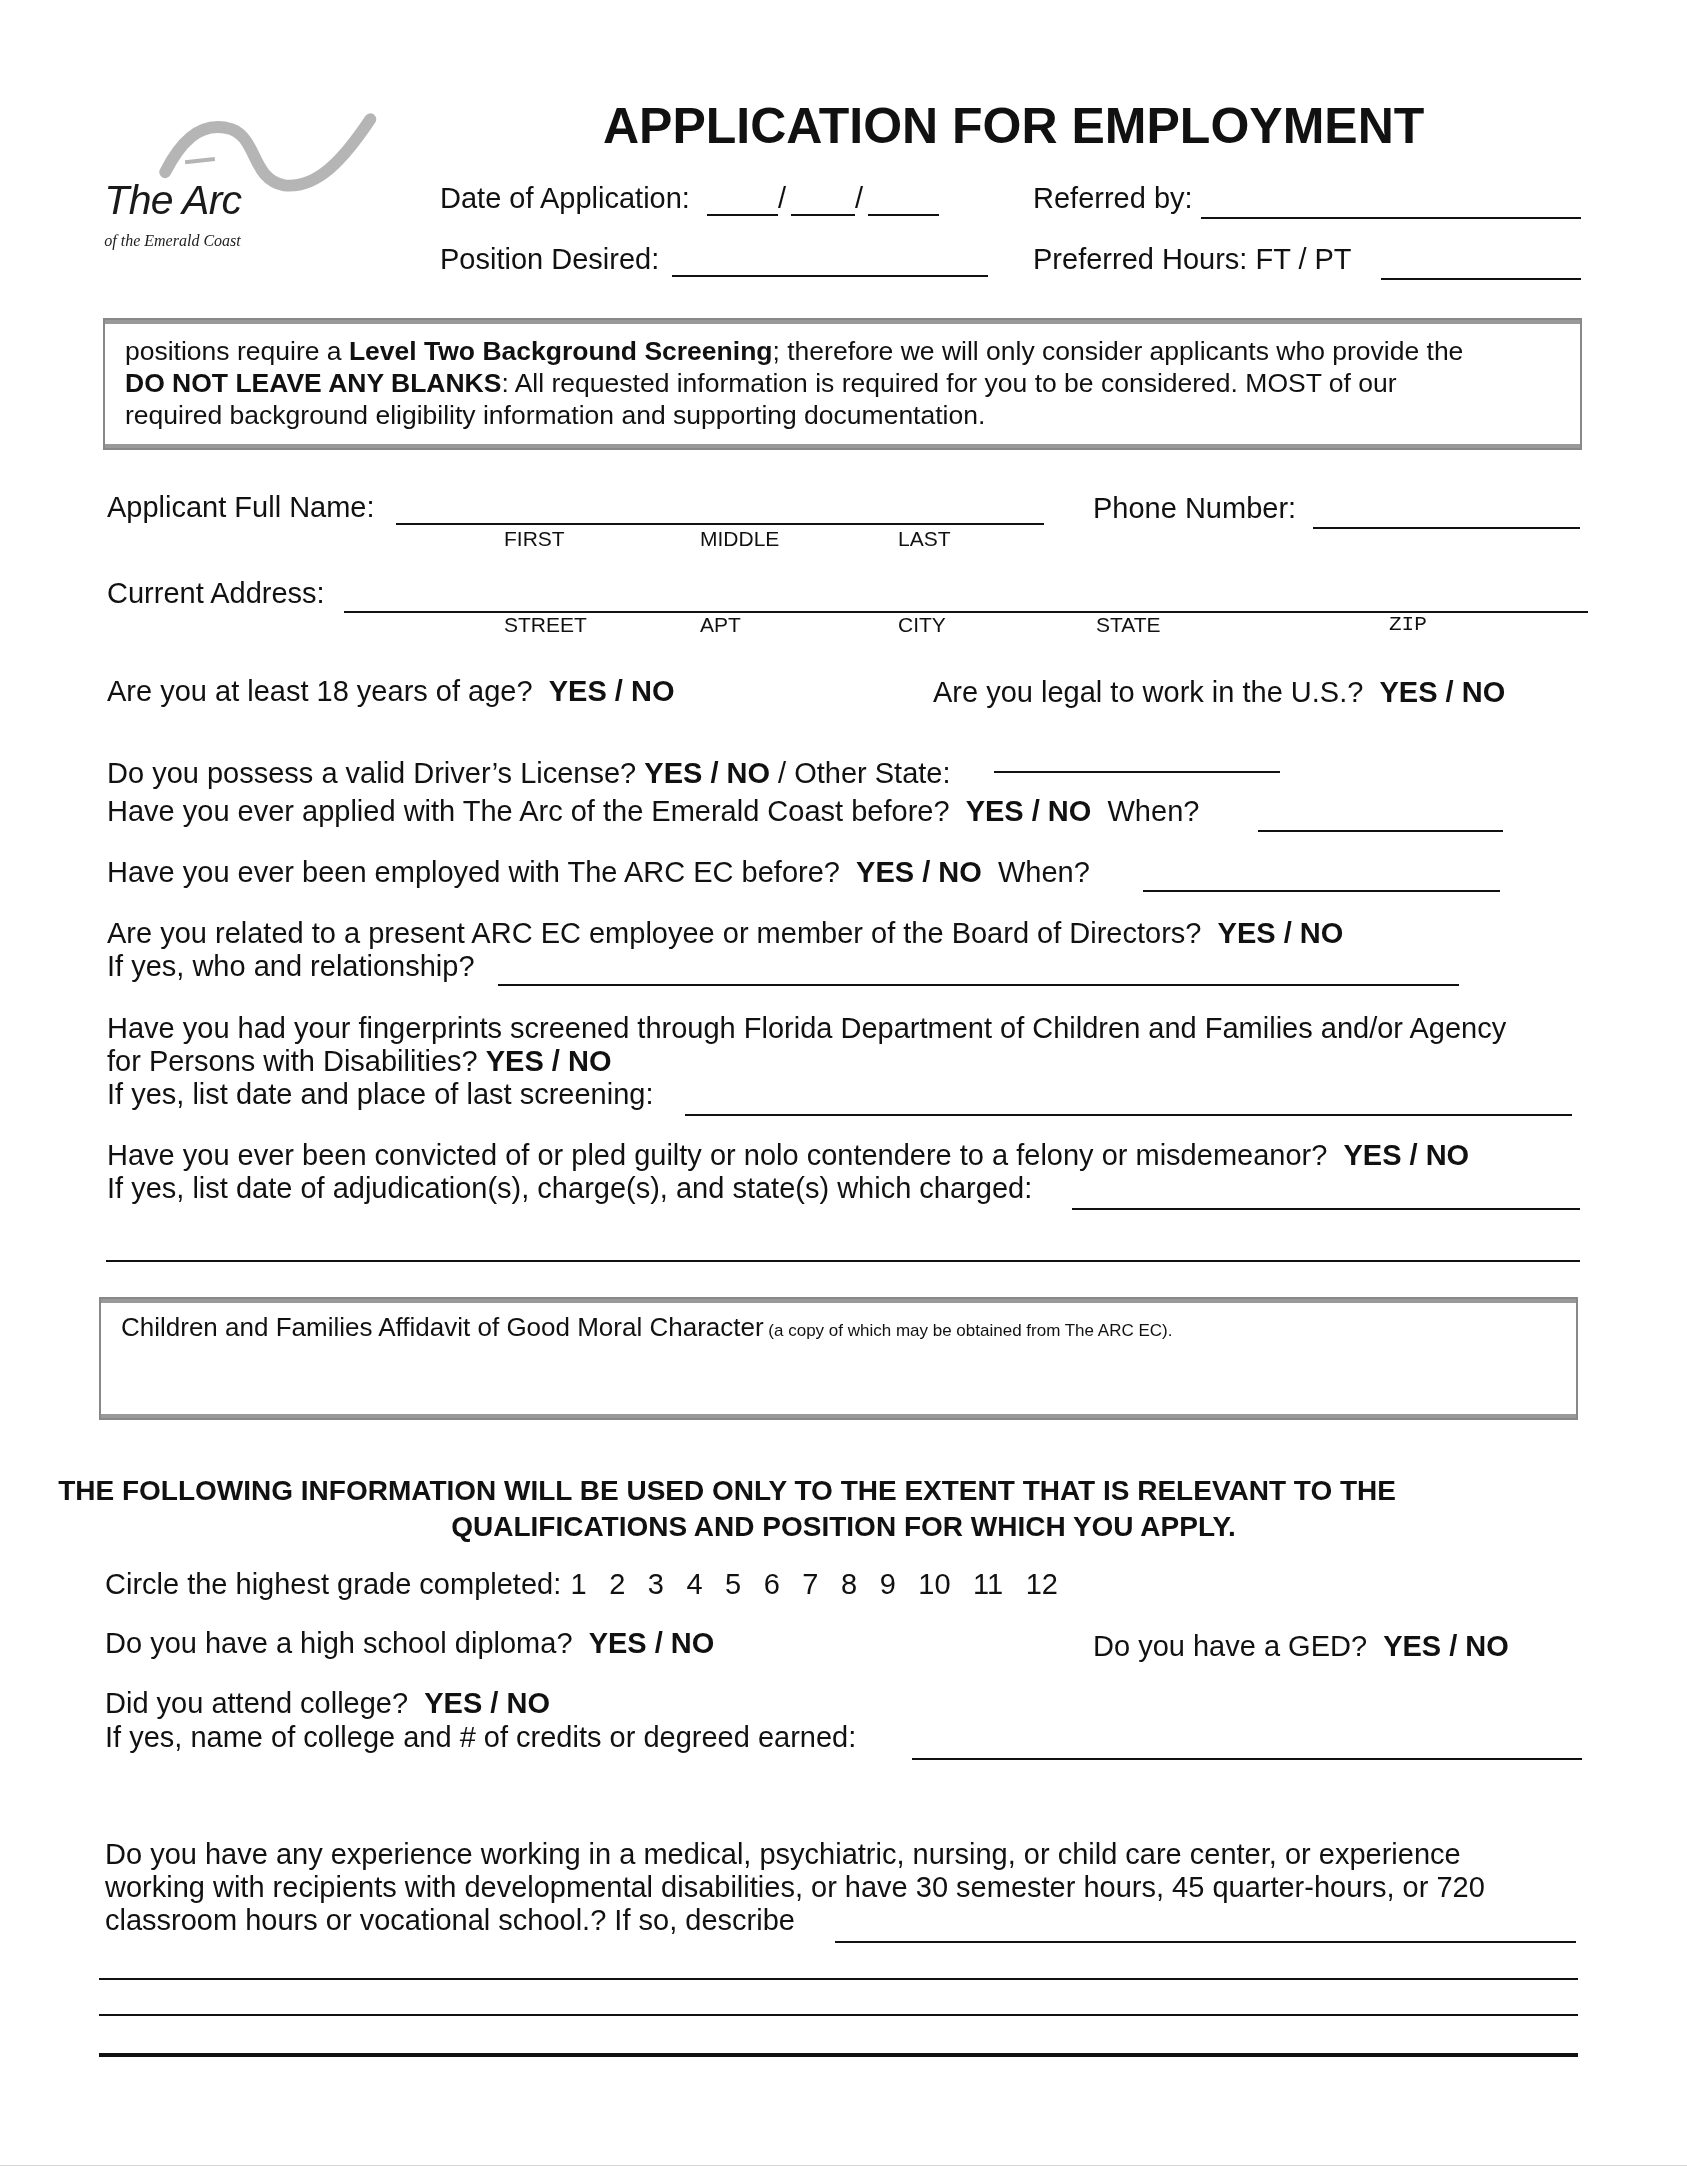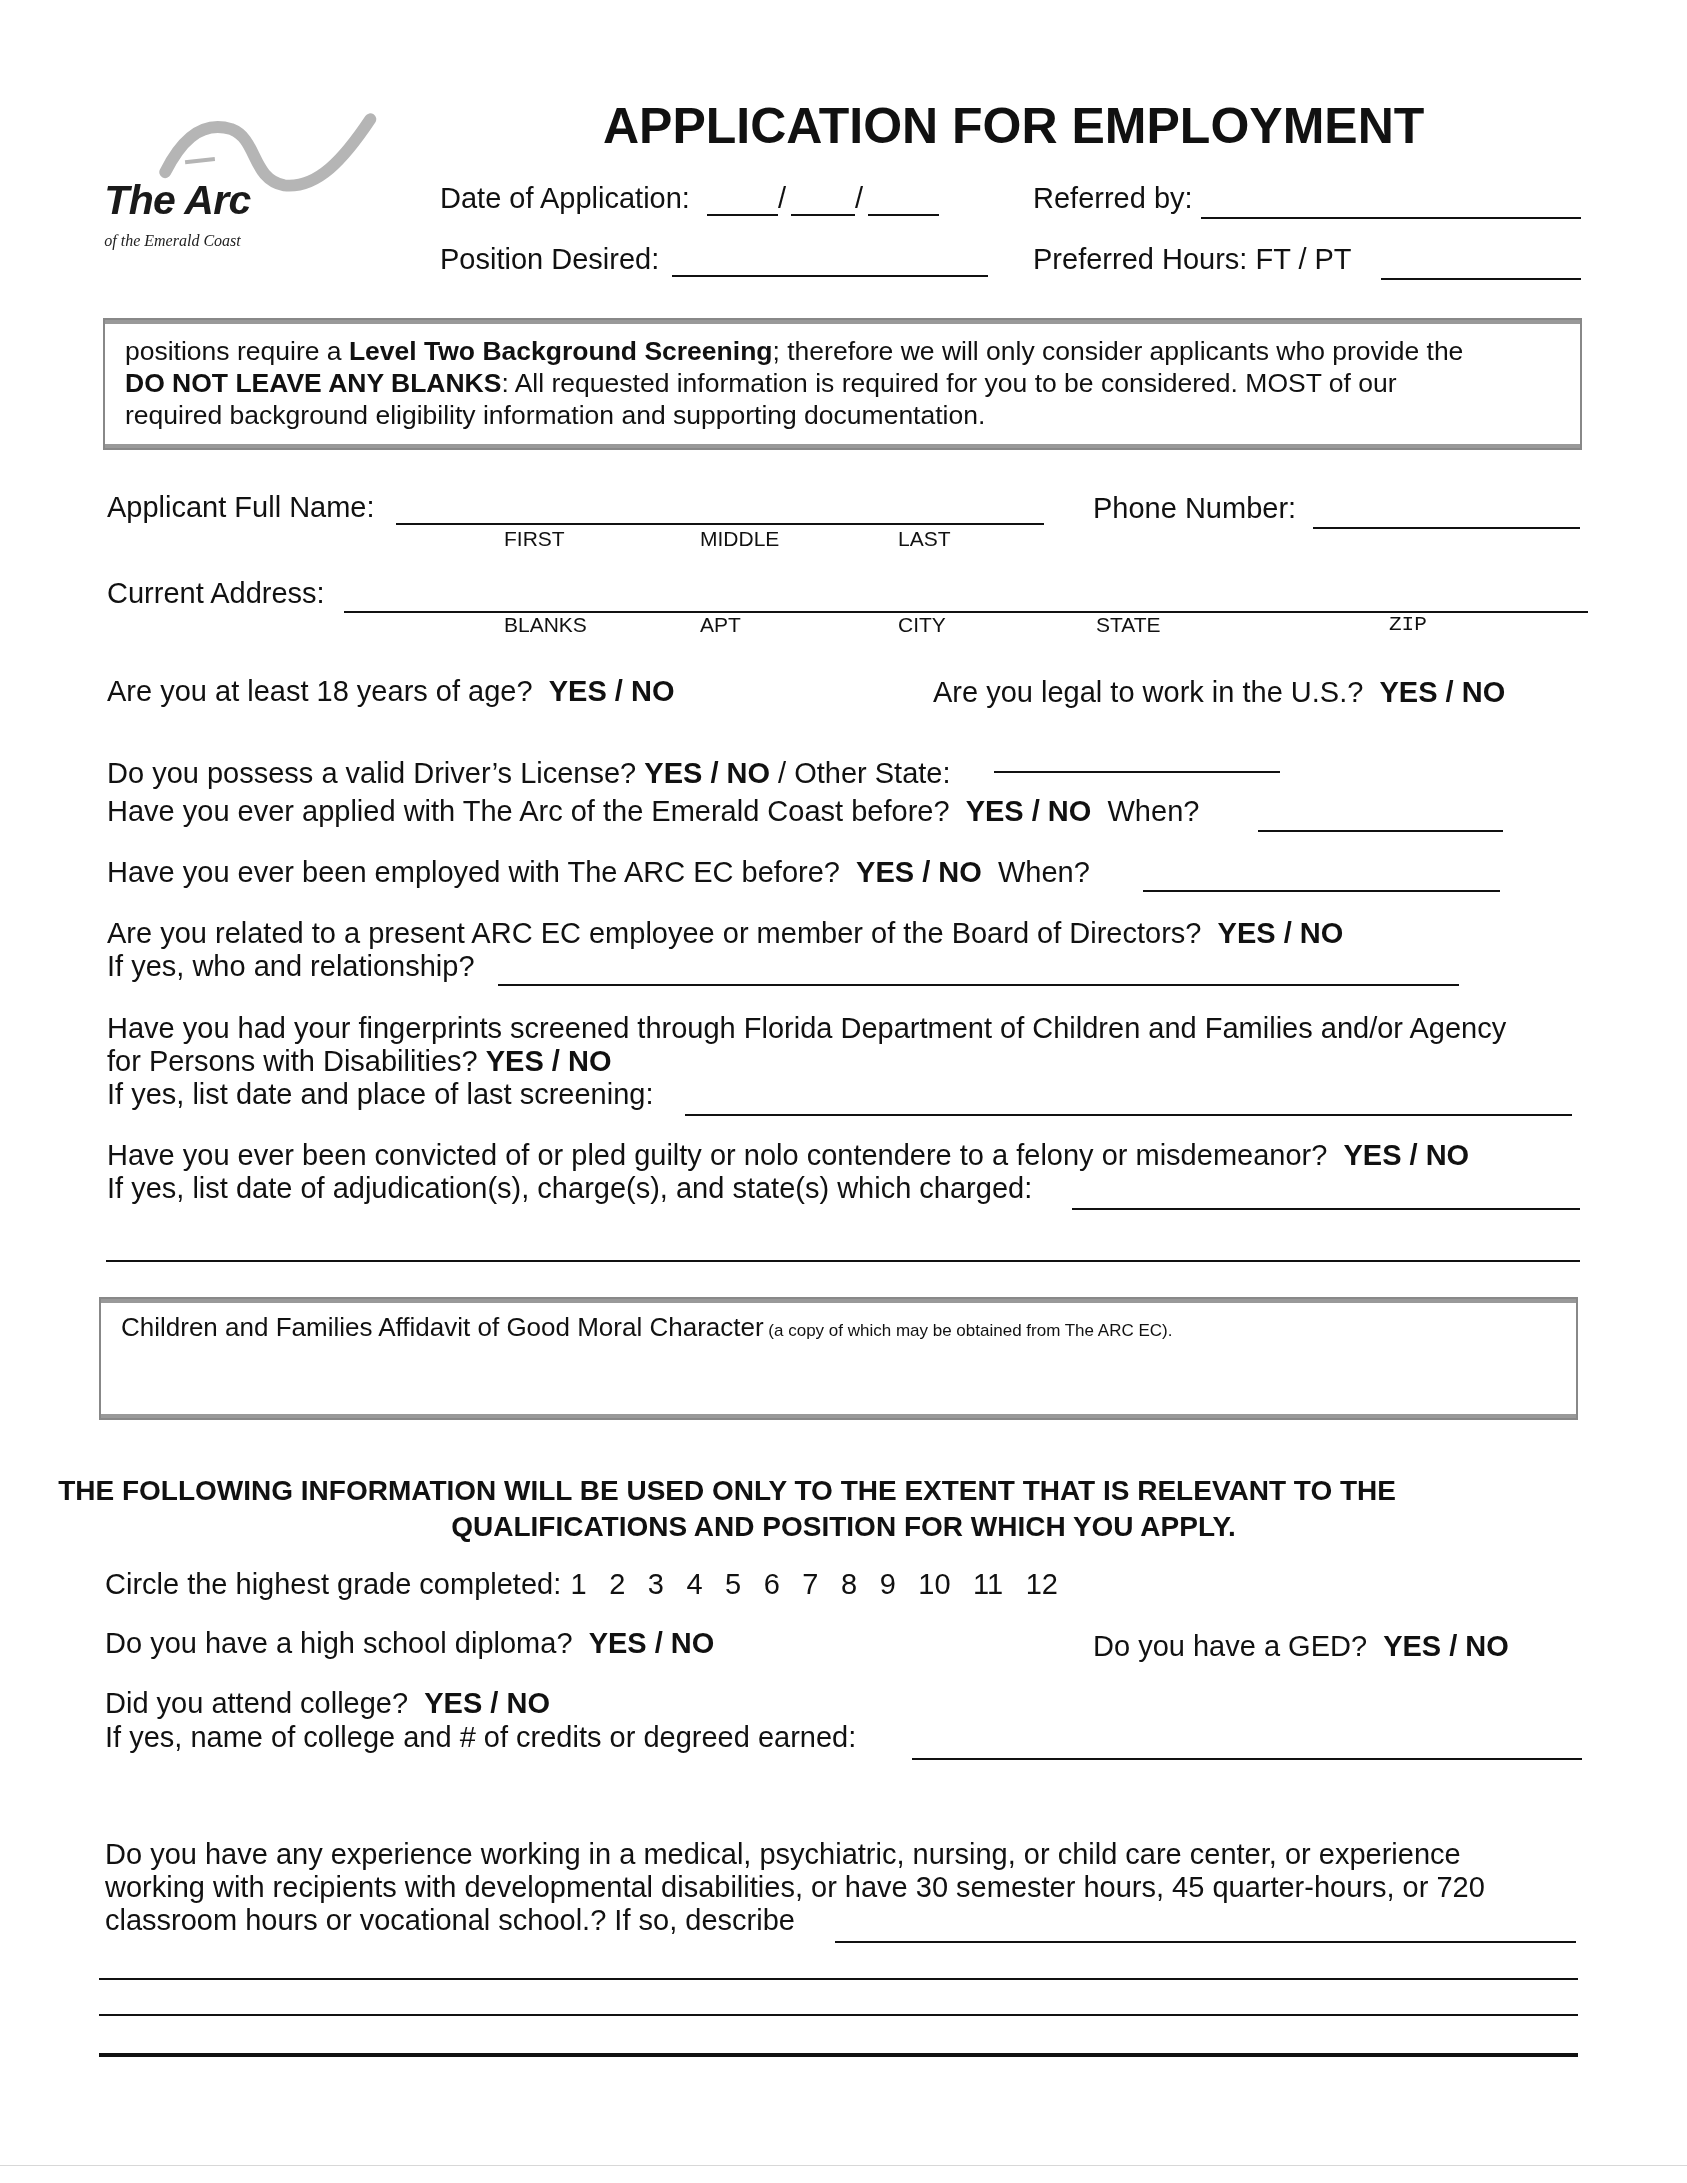--- a/index.html
+++ b/index.html
@@ -27,21 +27,21 @@
   .grade:first-child { margin-left: 9.3px; }
 </style>
 </head>
 <body>
 
 <div class="abs" style="left:99px; top:106px; width:278px; height:146px;">
   <svg width="278" height="86" viewBox="0 0 420 130" style="position:absolute; left:0; top:0;">
     <path d="M100 100 C 120 60, 150 20, 200 35 C 240 50, 230 110, 280 120 C 330 125, 370 80, 410 20" stroke="#b5b5b5" stroke-width="18" fill="none" stroke-linecap="round"></path>
     <path d="M130 85 L 175 80" stroke="#b5b5b5" stroke-width="6" fill="none"></path>
   </svg>
-  <div style="position:absolute; left:5.3px; top:71px; font-size:41px; font-style:italic; font-weight:bold; letter-spacing:-0.7px; color:#1a1a1a;">The Arc</div>
+  <div style="position:absolute; left:5.3px; top:71px; font-size:41px; font-style:italic; font-weight:normal; letter-spacing:-0.7px; color:#1a1a1a;">The Arc</div>
   <div style="position:absolute; left:5.3px; top:126px; font-size:16px; font-style:italic; font-family:'Liberation Serif', serif; color:#222;">of the Emerald Coast</div>
 </div>
 
 <div class="abs b" style="left:603px; top:98px; font-size:50px; line-height:56px; white-space:nowrap;">APPLICATION FOR EMPLOYMENT</div>
 
 <div class="abs txt" style="left:440px; top:181px;">Date of Application:</div>
 <input class="blank" style="left: 707px; top: 185px; width: 71px;">
 <div class="abs txt" style="left:778px; top:181px;">/</div>
 <input class="blank" style="left: 791px; top: 185px; width: 64px;">
 <div class="abs txt" style="left:855px; top:181px;">/</div>
@@ -68,21 +68,21 @@
 <input class="blank" style="left: 396px; top: 494px; width: 648px;">
 <div class="sub" style="left:504px; top:527px;">FIRST</div>
 <div class="sub" style="left:700px; top:527px;">MIDDLE</div>
 <div class="sub" style="left:898px; top:527px;">LAST</div>
 
 <div class="abs txt" style="left:1093px; top:491px;">Phone Number:</div>
 <input class="blank" style="left: 1313px; top: 498px; width: 267px;">
 
 <div class="abs txt" style="left:107px; top:576px;">Current Address:</div>
 <input class="blank" style="left: 344px; top: 582px; width: 1244px;">
-<div class="sub" style="left:504px; top:613px;">BLANKS</div>
+<div class="sub" style="left:504px; top:613px;">STREET</div>
 <div class="sub" style="left:700px; top:613px;">APT</div>
 <div class="sub" style="left:898px; top:613px;">CITY</div>
 <div class="sub" style="left:1096px; top:613px;">STATE</div>
 <div class="sub" style="left:1389px; top:613px;font-family:Liberation Mono, monospace;">ZIP</div>
 
 <div class="abs txt" style="left:107px; top:674px;">
   <span>Are you at least 18 years of age?</span>&nbsp;
   <span class="yn">YES / NO</span>
 </div>
 <div class="abs txt" style="left:933px; top:675px;">

